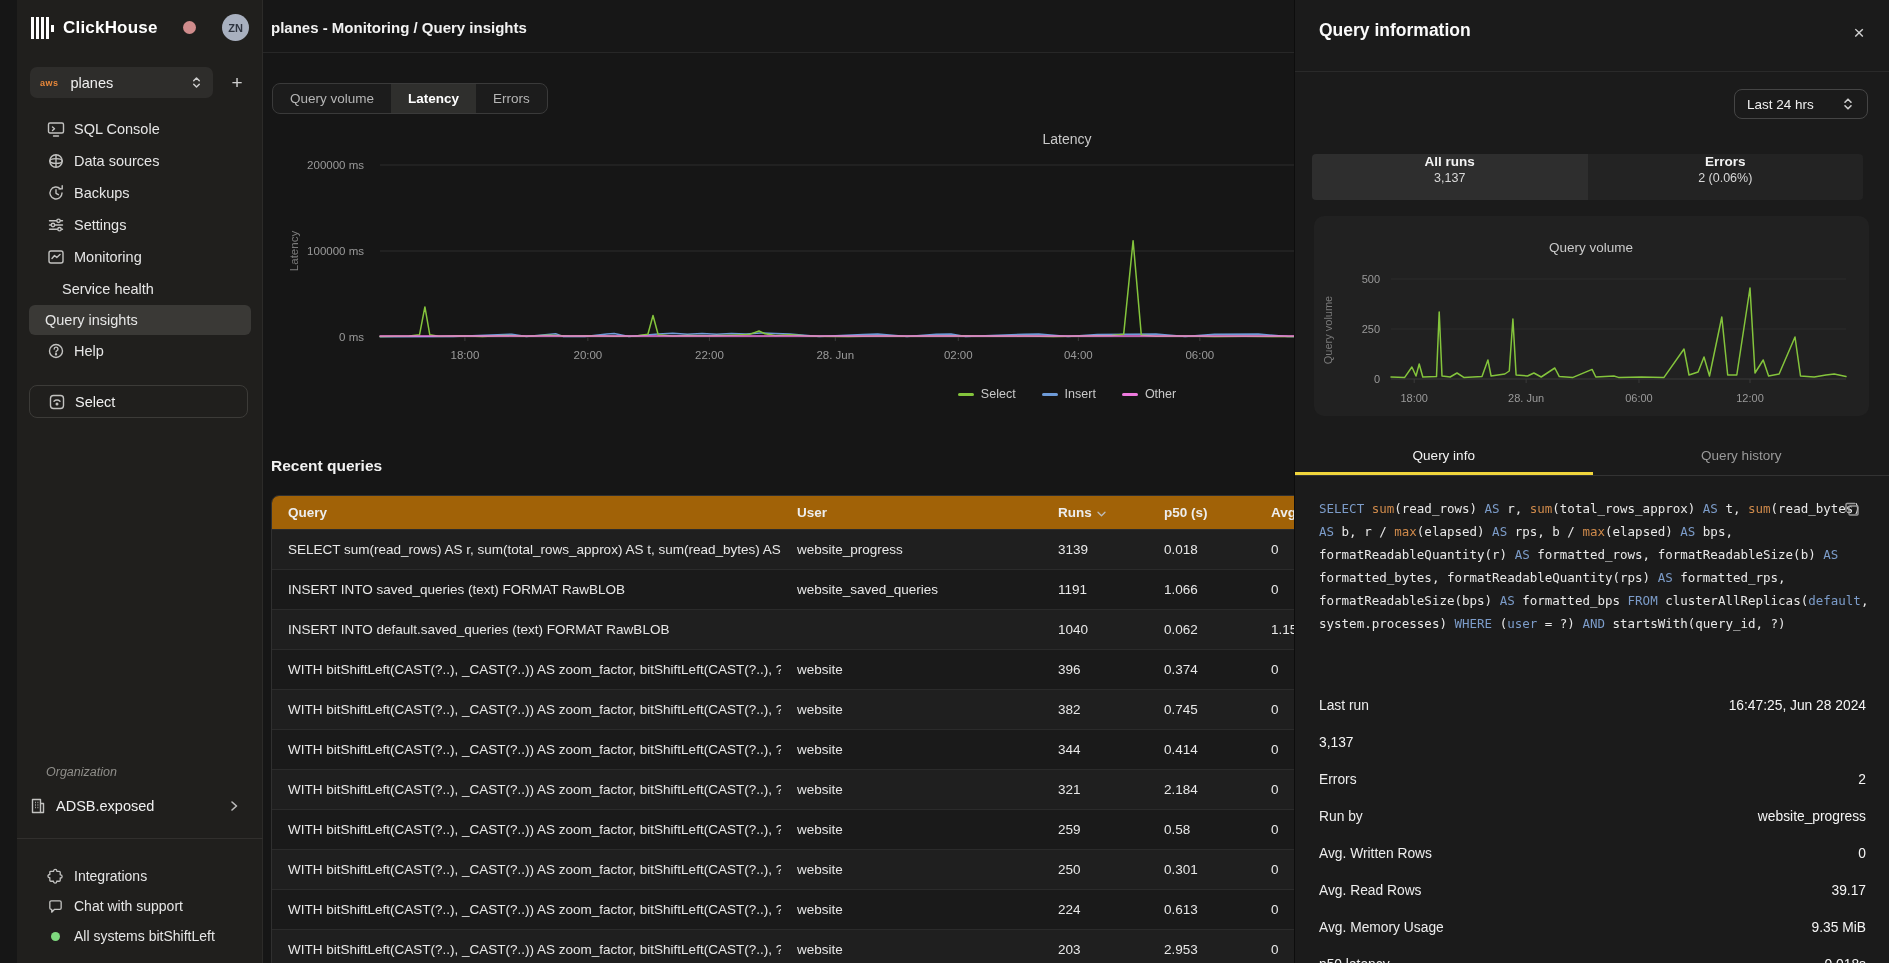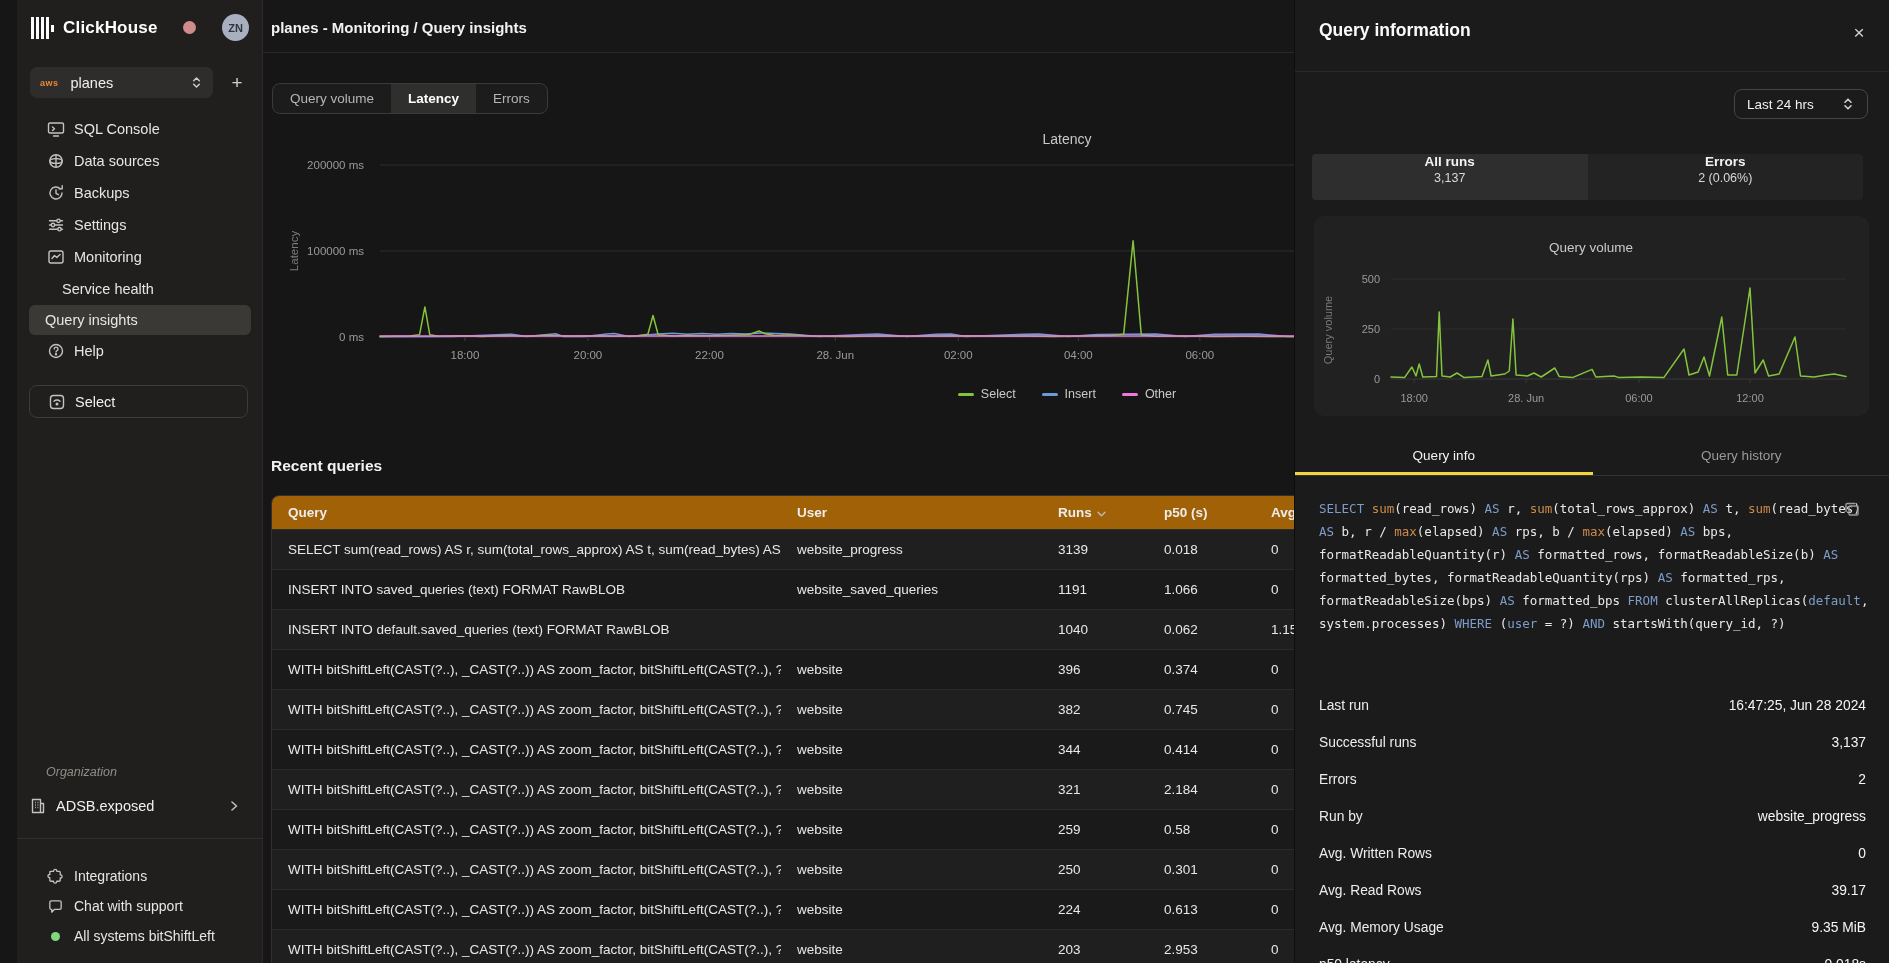--- a/index.html
+++ b/index.html
@@ -446,21 +446,20 @@
       <rect x="6" y="6" width="9" height="9" rx="1"></rect>
       <path d="M12 3.5H4a1 1 0 0 0-1 1V12"></path>
     </svg>
 
   <div class="stats">
     <div class="stat-row">
         <span class="sl">Last run</span>
         <span class="sv">16:47:25, Jun 28 2024</span>
       </div>
     <div class="stat-row">
-        <span class="sl">Successful runs</span>
         <span class="sv">3,137</span>
       </div>
     <div class="stat-row">
         <span class="sl">Errors</span>
         <span class="sv">2</span>
       </div>
     <div class="stat-row">
         <span class="sl">Run by</span>
         <span class="sv">website_progress</span>
       </div>

